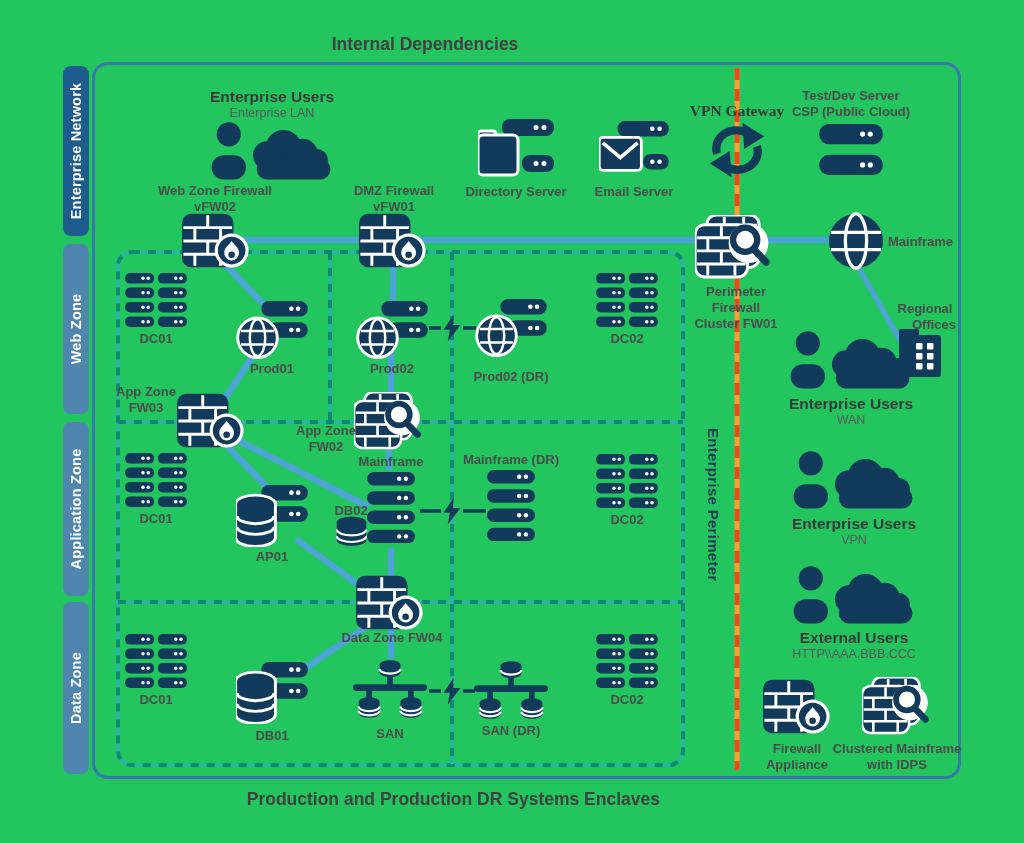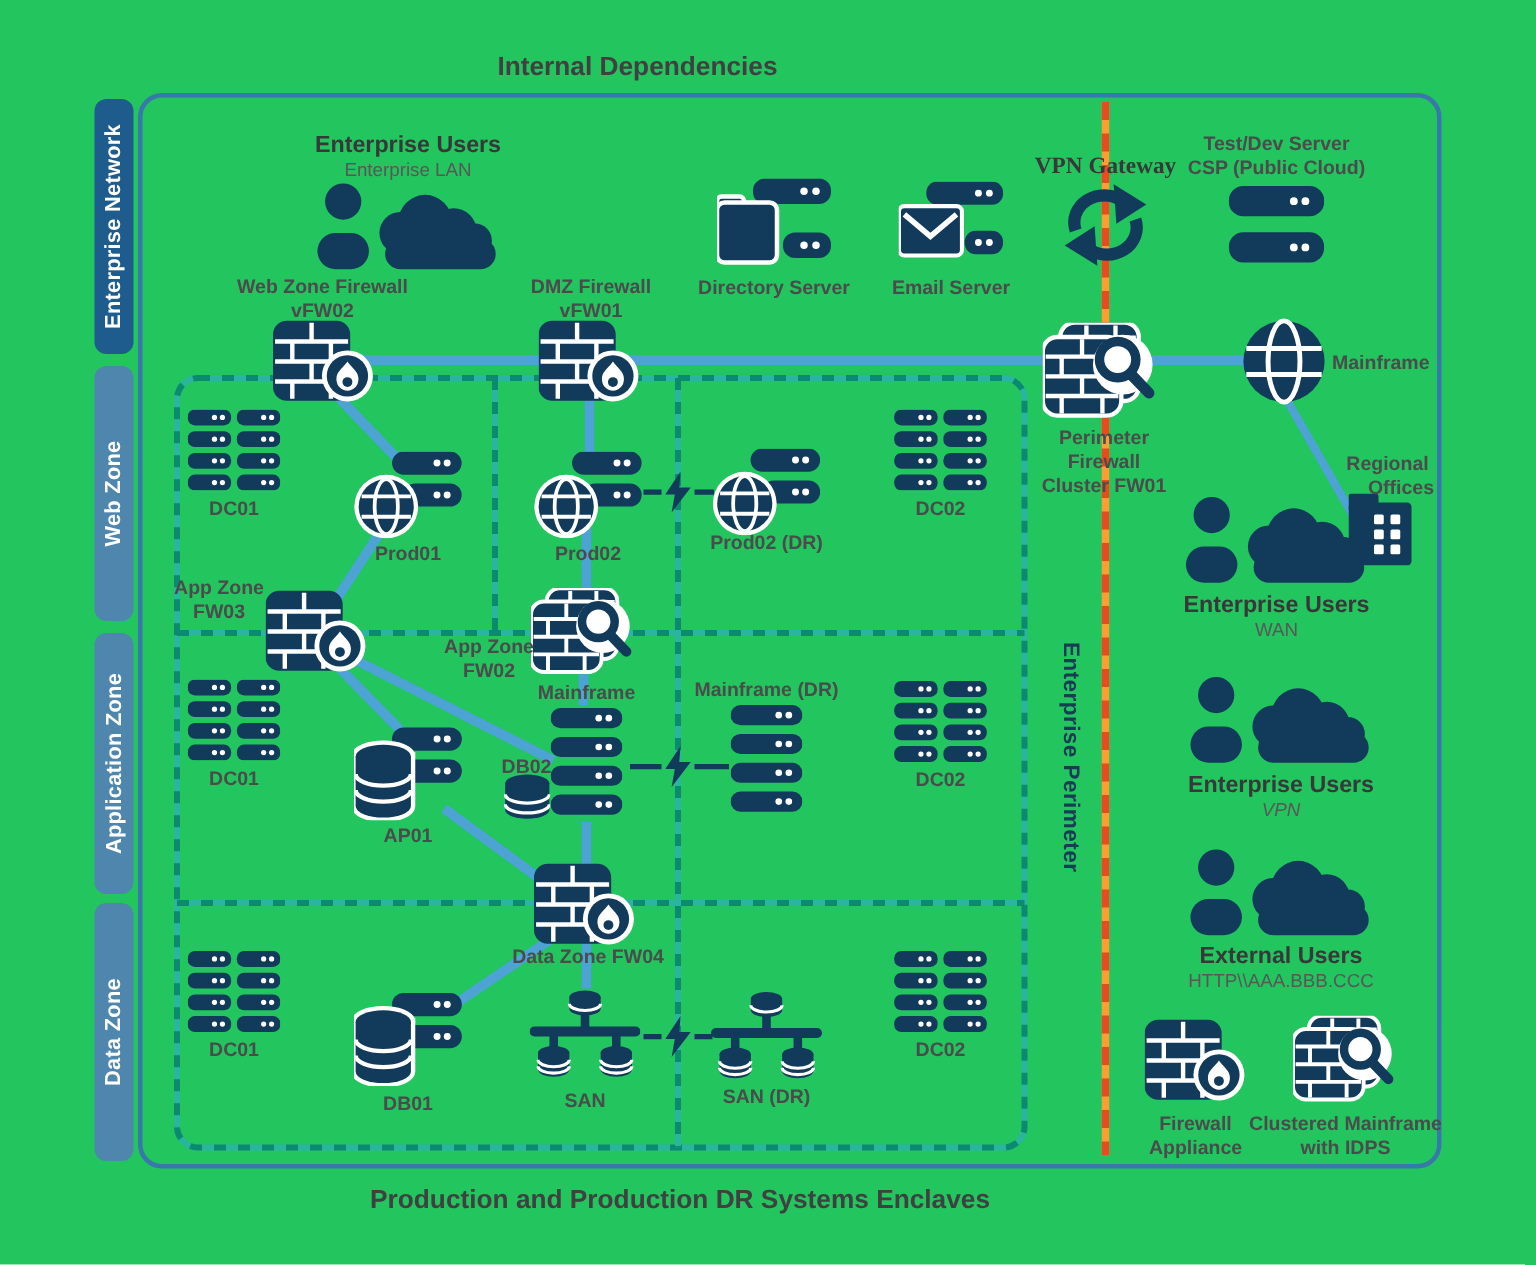--- a/index.html
+++ b/index.html
@@ -440,34 +440,34 @@
 
   <div class="lbl" style="left:888px;top:234px;width:70px;text-align:left;font-weight:600;">Mainframe</div>
 
   <div class="lbl" style="left:885px;top:301px;width:80px;">Regional</div>
   <div class="lbl" style="left:894px;top:317px;width:80px;">Offices</div>
 
   <div class="lbl big" style="left:771px;top:395px;width:160px;">Enterprise Users</div>
   <div class="lbl sub" style="left:791px;top:413px;width:120px;">WAN</div>
 
   <div class="lbl big" style="left:774px;top:515px;width:160px;">Enterprise Users</div>
-  <div class="lbl sub" style="left:794px;top:533px;width:120px;font-style:italic;">VPN</div>
+  <div class="lbl sub" style="left:794px;top:533px;width:120px;">VPN</div>
 
   <div class="lbl big" style="left:774px;top:629px;width:160px;text-align:center;">External Users</div>
   <div class="lbl sub" style="left:774px;top:647px;width:160px;">HTTP\\AAA.BBB.CCC</div>
 
   <div class="lbl" style="left:737px;top:741px;width:120px;">Firewall</div>
   <div class="lbl" style="left:737px;top:757px;width:120px;">Appliance</div>
   <div class="lbl" style="left:822px;top:741px;width:150px;">Clustered Mainframe</div>
   <div class="lbl" style="left:822px;top:757px;width:150px;">with IDPS</div>
 
   <div class="lbl" style="left:96px;top:331px;width:120px;">DC01</div>
   <div class="lbl" style="left:212px;top:361px;width:120px;">Prod01</div>
   <div class="lbl" style="left:332px;top:361px;width:120px;">Prod02</div>
-  <div class="lbl" style="left:451px;top:354px;width:120px;">Prod02 (DR)</div>
+  <div class="lbl" style="left:451px;top:369px;width:120px;">Prod02 (DR)</div>
   <div class="lbl" style="left:567px;top:331px;width:120px;">DC02</div>
 
   <div class="lbl" style="left:86px;top:384px;width:120px;">App Zone</div>
   <div class="lbl" style="left:86px;top:400px;width:120px;">FW03</div>
   <div class="lbl" style="left:266px;top:423px;width:120px;">App Zone</div>
   <div class="lbl" style="left:266px;top:439px;width:120px;">FW02</div>
   <div class="lbl" style="left:96px;top:511px;width:120px;">DC01</div>
   <div class="lbl" style="left:212px;top:549px;width:120px;">AP01</div>
   <div class="lbl" style="left:301px;top:503px;width:100px;">DB02</div>
   <div class="lbl" style="left:331px;top:454px;width:120px;">Mainframe</div>

